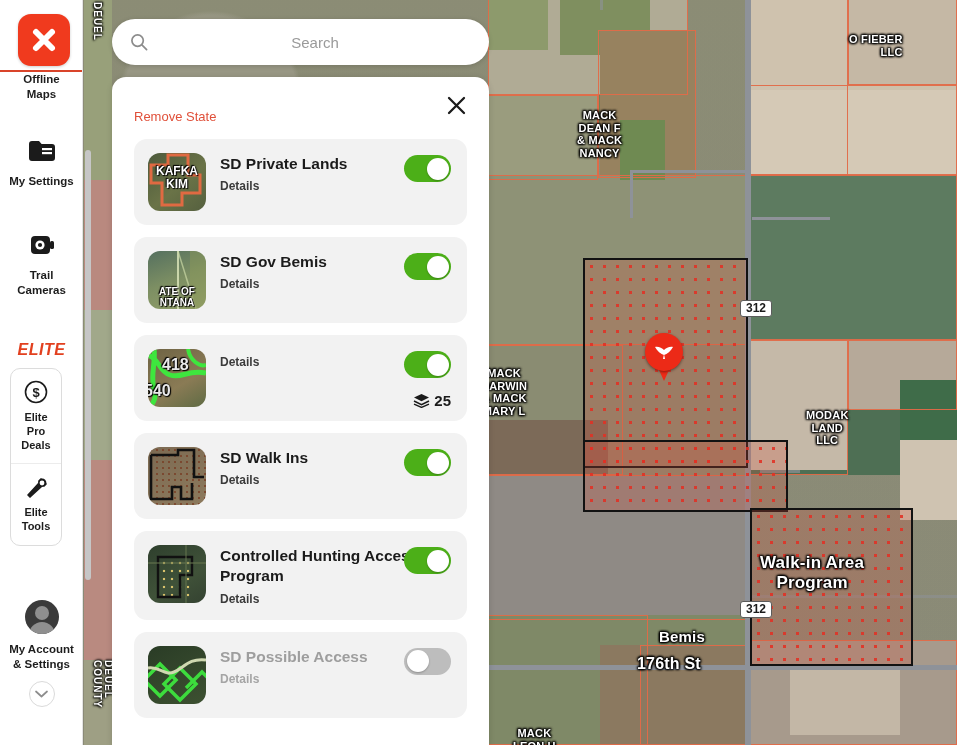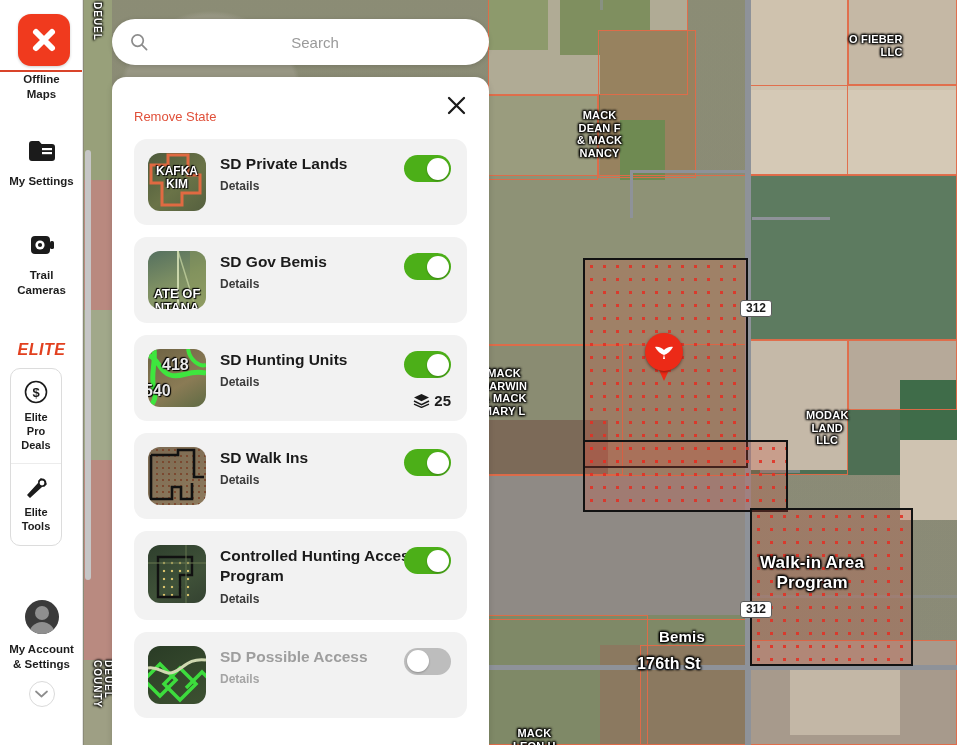--- a/index.html
+++ b/index.html
@@ -462,38 +462,37 @@
           </div>
           <div class="toggle">
             <div class="knob"></div>
           </div>
         </div>
         <div class="layer-card">
           <div class="thumb" style="background:linear-gradient(160deg,#55705f,#7d8f63 50%,#93a06a);"><svg width="58" height="58" viewBox="0 0 58 58">
               <path d="M30 0 V58" stroke="#d9e3b8" stroke-width="2" opacity=".85"></path>
               <path d="M30 0 L48 58" stroke="#cbd9a6" stroke-width="1.5" opacity=".7"></path>
               <rect x="42" y="0" width="16" height="58" fill="#8c9a59" opacity=".45"></rect>
-            </svg><div class="tlabel" style="top: 36px; font-size: 13px;">ATE OF
+            </svg><div class="tlabel" style="top: 36px; font-size: 10px;">ATE OF
 NTANA</div></div>
           <div class="layer-text">
             <div class="layer-name">SD Gov Bemis</div>
             <div class="layer-details">Details</div>
           </div>
           <div class="toggle">
             <div class="knob"></div>
           </div>
         </div>
         <div class="layer-card">
           <div class="thumb" style="background:linear-gradient(150deg,#6e6344,#8a7b55 60%,#5f6b44);"><svg width="58" height="58" viewBox="0 0 58 58">
               <path d="M0 6 C12 10 10 22 22 26 C34 30 40 20 58 24" fill="none" stroke="#3ee63e" stroke-width="5"></path>
               <path d="M6 0 C8 14 2 26 6 40 C9 52 4 54 2 58" fill="none" stroke="#3ee63e" stroke-width="5"></path>
               <path d="M40 0 C42 12 52 18 58 16" fill="none" stroke="#3ee63e" stroke-width="4"></path>
             </svg><div class="tlabel" style="top: 8px; left: 14px; right: auto; font-size: 16px; color: rgb(234, 234, 234);">418</div><div class="tlabel" style="top: 34px; left: -4px; right: auto; font-size: 16px; color: rgb(234, 234, 234);">540</div></div>
           <div class="layer-text">
-            <div class="layer-name">SD Hunting Units</div>
             <div class="layer-details">Details</div>
           </div>
           <div class="toggle">
             <div class="knob"></div>
           </div>
           <div class="stack-count">
             <svg width="17" height="15" viewBox="0 0 17 15">
               <path d="M8.5 1 L16 4.6 L8.5 8.2 L1 4.6 Z" fill="#1b1b1b"></path>
               <path d="M1 8 L8.5 11.6 L16 8" fill="none" stroke="#1b1b1b" stroke-width="1.6"></path>
               <path d="M1 11.2 L8.5 14.4 L16 11.2" fill="none" stroke="#1b1b1b" stroke-width="1.4"></path>

